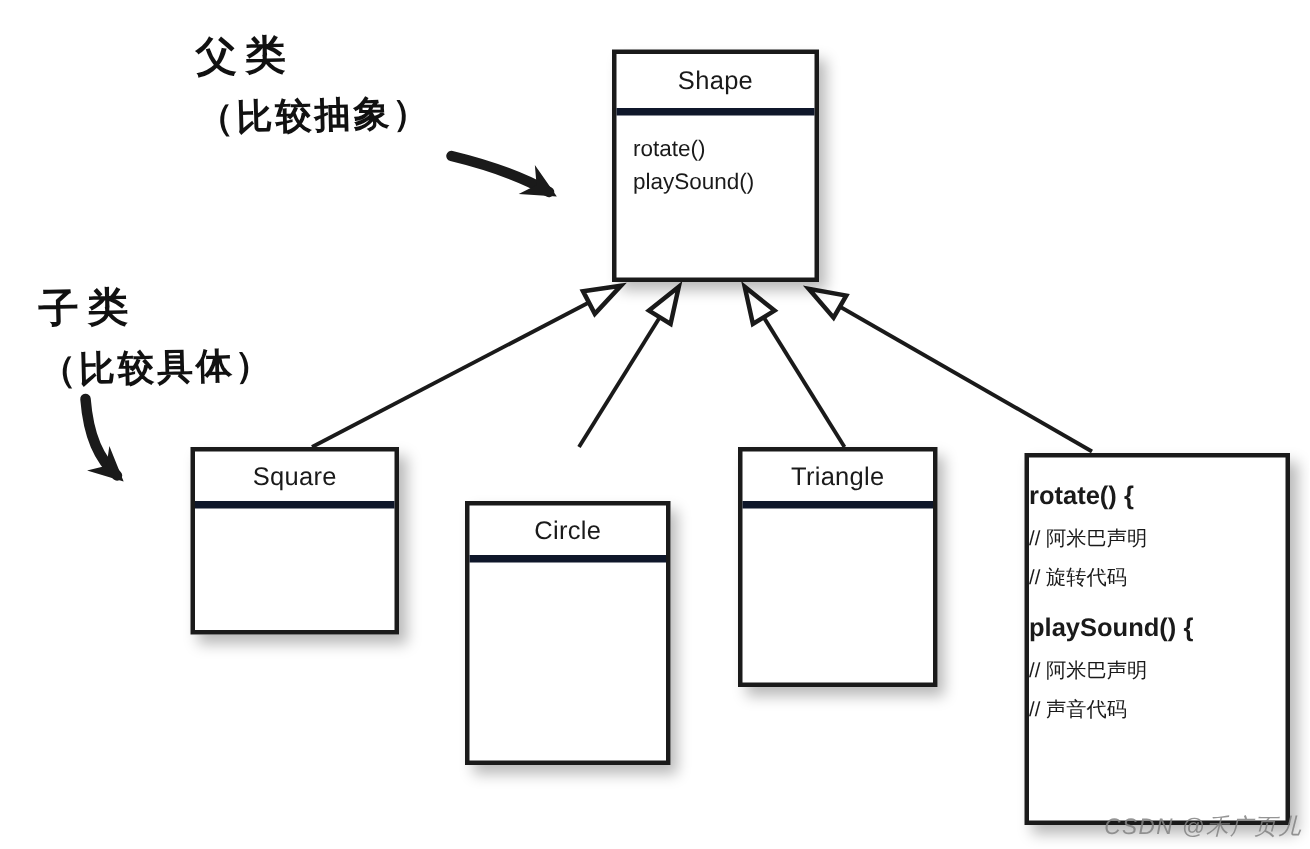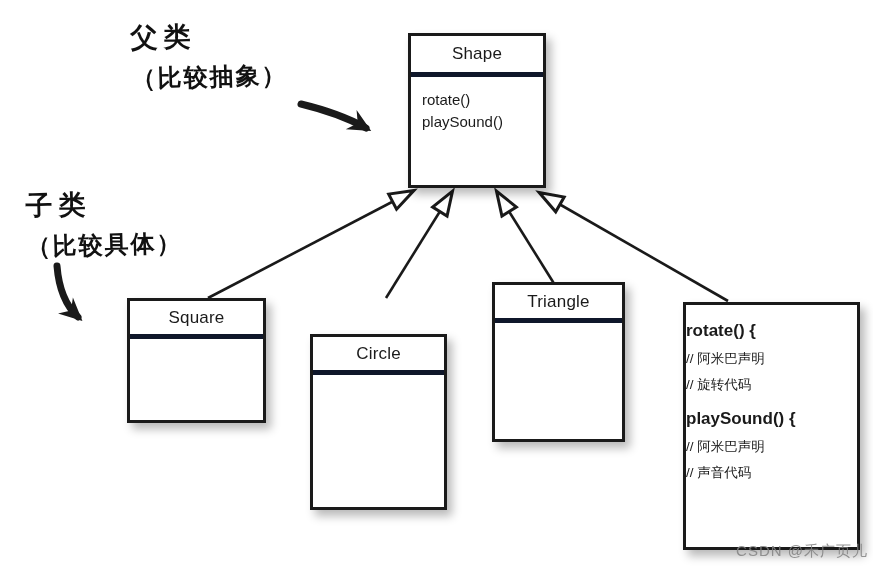--- a/index.html
+++ b/index.html
@@ -38,21 +38,21 @@
     padding: 12px 11px;
     font-size: 15px;
     line-height: 22px;
   }
   
   .box-shape  { left: 408px; top: 33px;  width: 138px; height: 155px; }
   .box-shape .title { height: 41px; }
   
   .box-square   { left: 127px; top: 298px; width: 139px; height: 125px; }
   .box-circle   { left: 310px; top: 298px; width: 137px; height: 176px; margin-top: 36px; }
-  .box-triangle { left: 492px; top: 282px; width: 133px; height: 160px; }
+  .box-triangle { left: 492px; top: 298px; width: 133px; height: 160px; }
   .box-square .title, .box-circle .title, .box-triangle .title, .box-amoeba .title { height: 38px; }
   .box-amoeba { left: 683px; top: 302px; width: 177px; height: 248px; }
   .box-amoeba .body { padding: 16px 8px 0 0; }
   .method-block { margin-bottom: 16px; }
   .method-sig {
     font-weight: bold;
     font-size: 17px;
     line-height: 20px;
     margin-bottom: 4px;
   }
@@ -79,20 +79,21 @@
   }
   .anno-parent { left: 131px; top: 18px; }
   .anno-child  { left: 26px;  top: 186px; }
   .watermark {
     position: absolute;
     right: 5px;
     bottom: 5px;
     font-size: 15px;
     color: rgba(130,130,130,0.85);
     letter-spacing: 1px;
+    font-style: italic;
   }
 </style>
 </head>
 <body>
 
 <div class="stage">
 
   <svg class="wires" viewBox="0 0 873 566" xmlns="http://www.w3.org/2000/svg">
     <defs>
       <marker id="tri" markerUnits="userSpaceOnUse" markerWidth="32" markerHeight="26" refX="26" refY="11" orient="auto">

